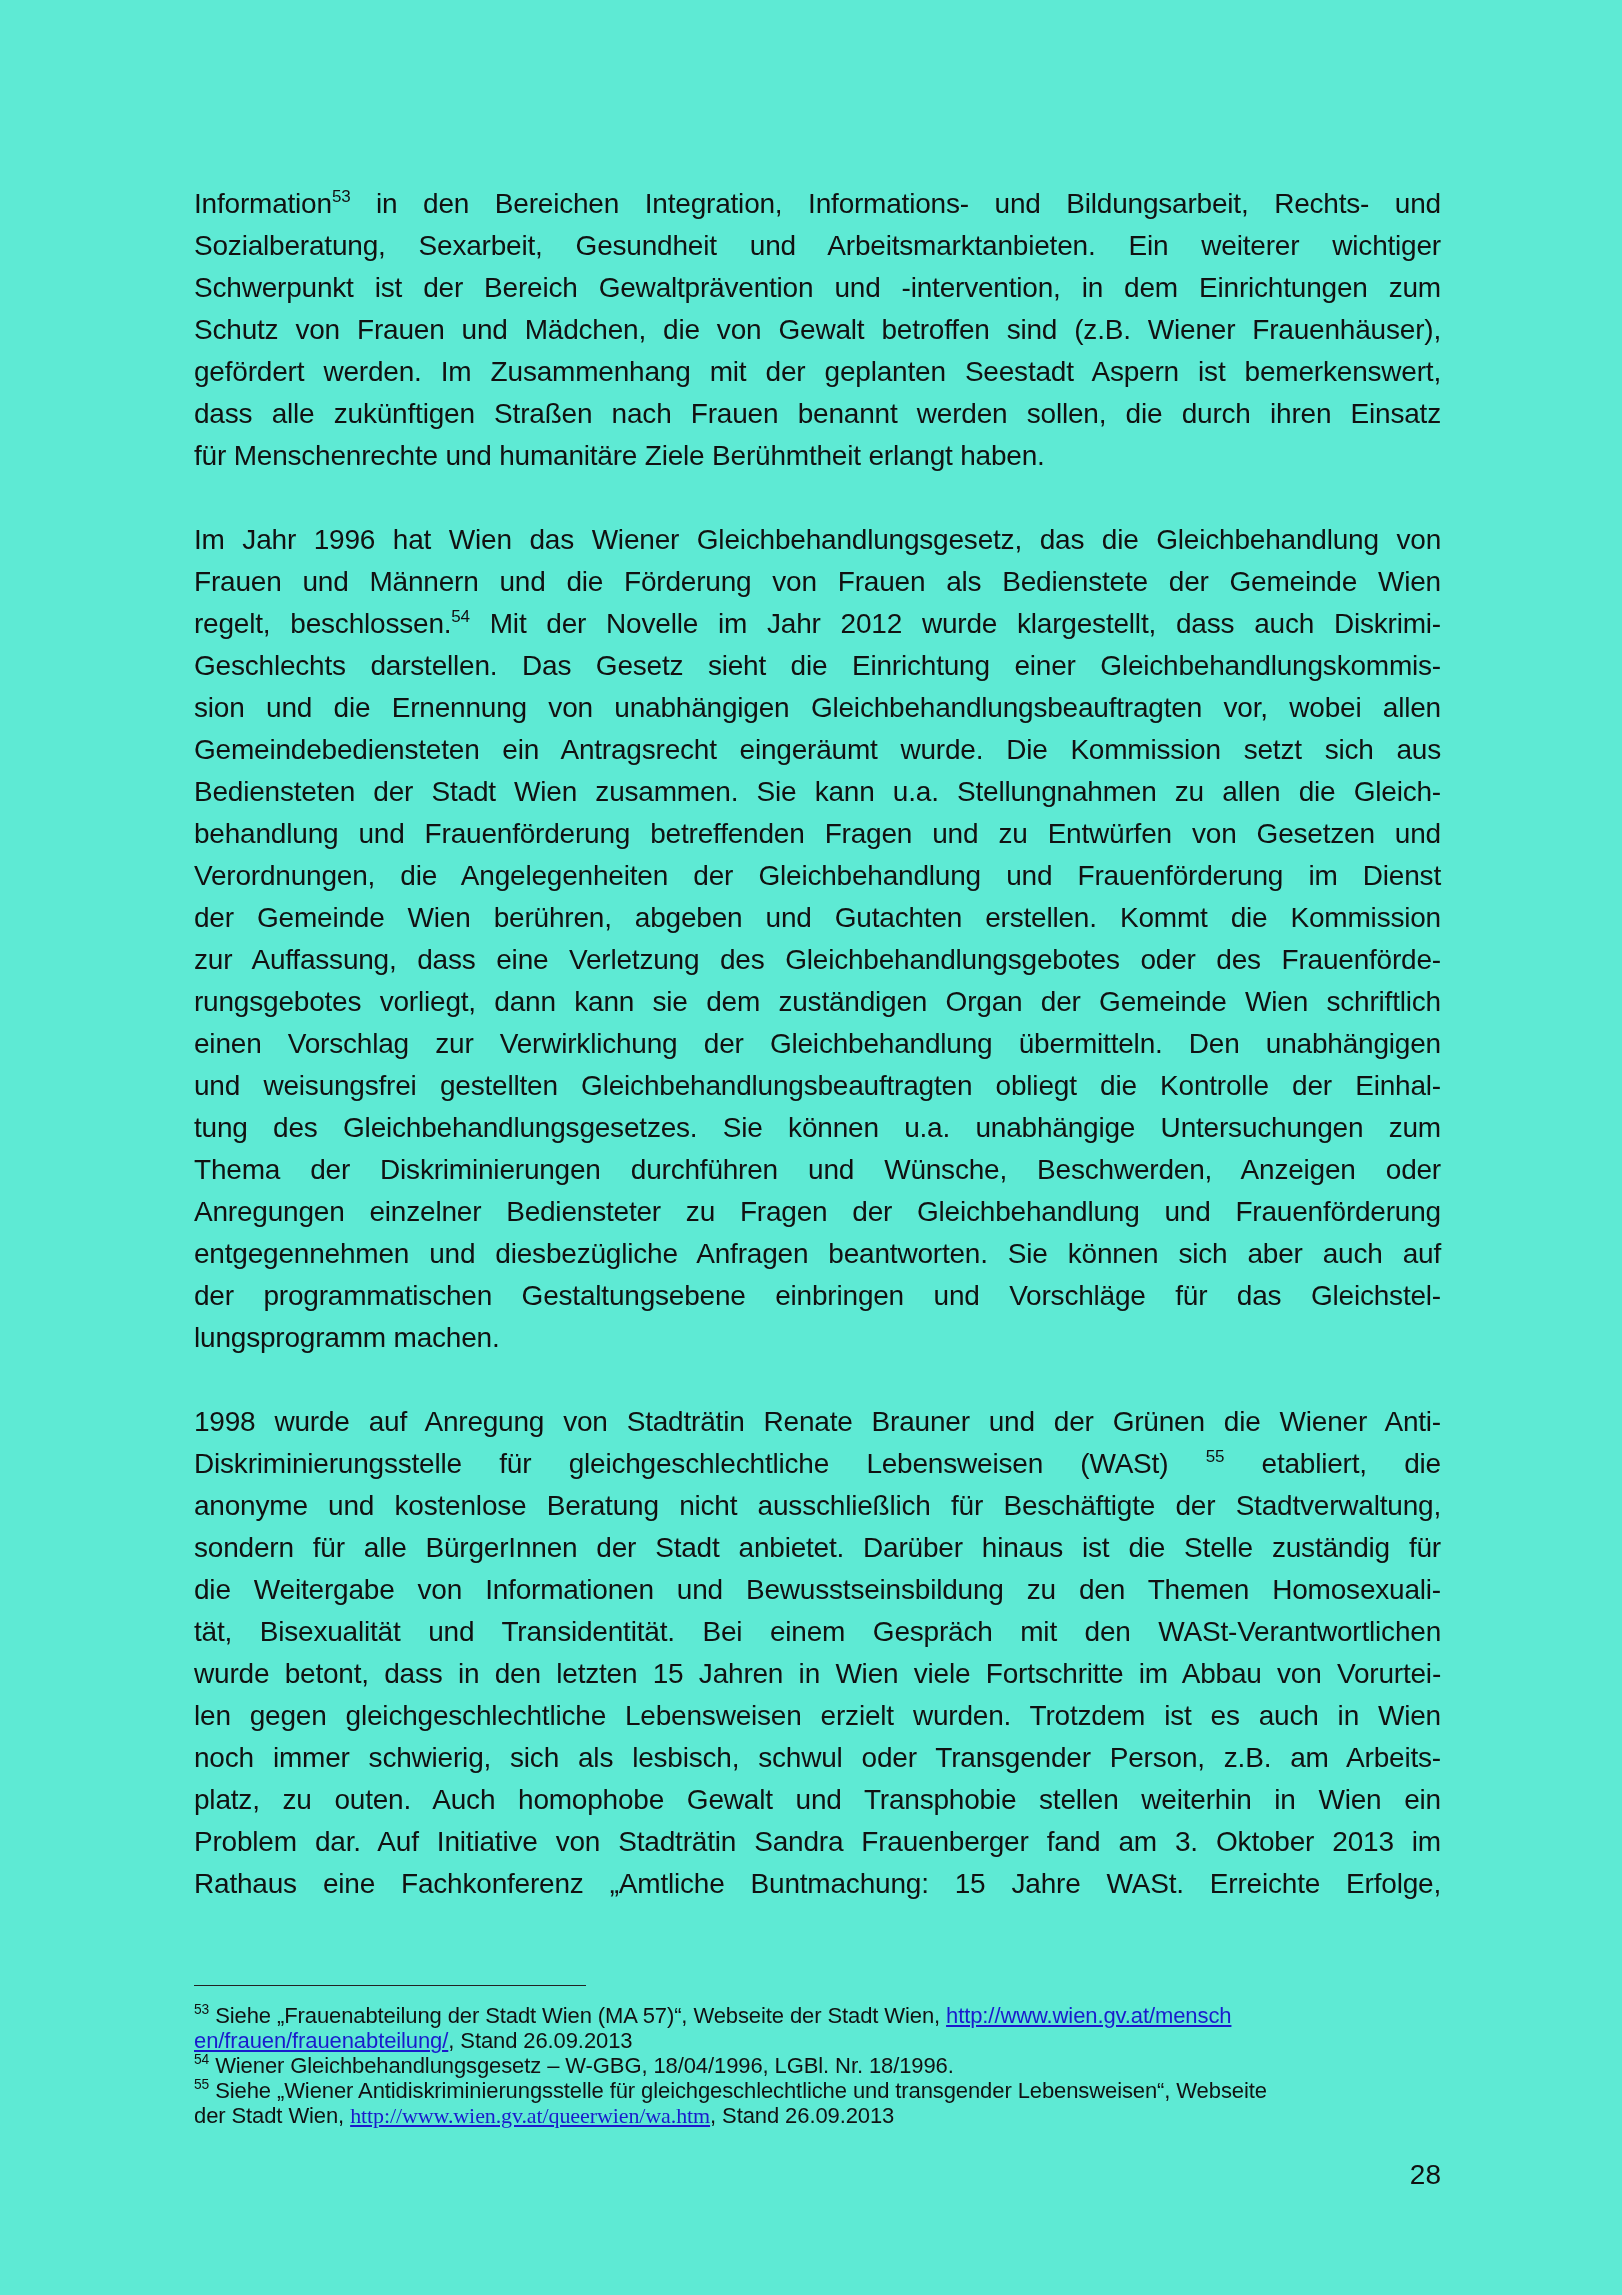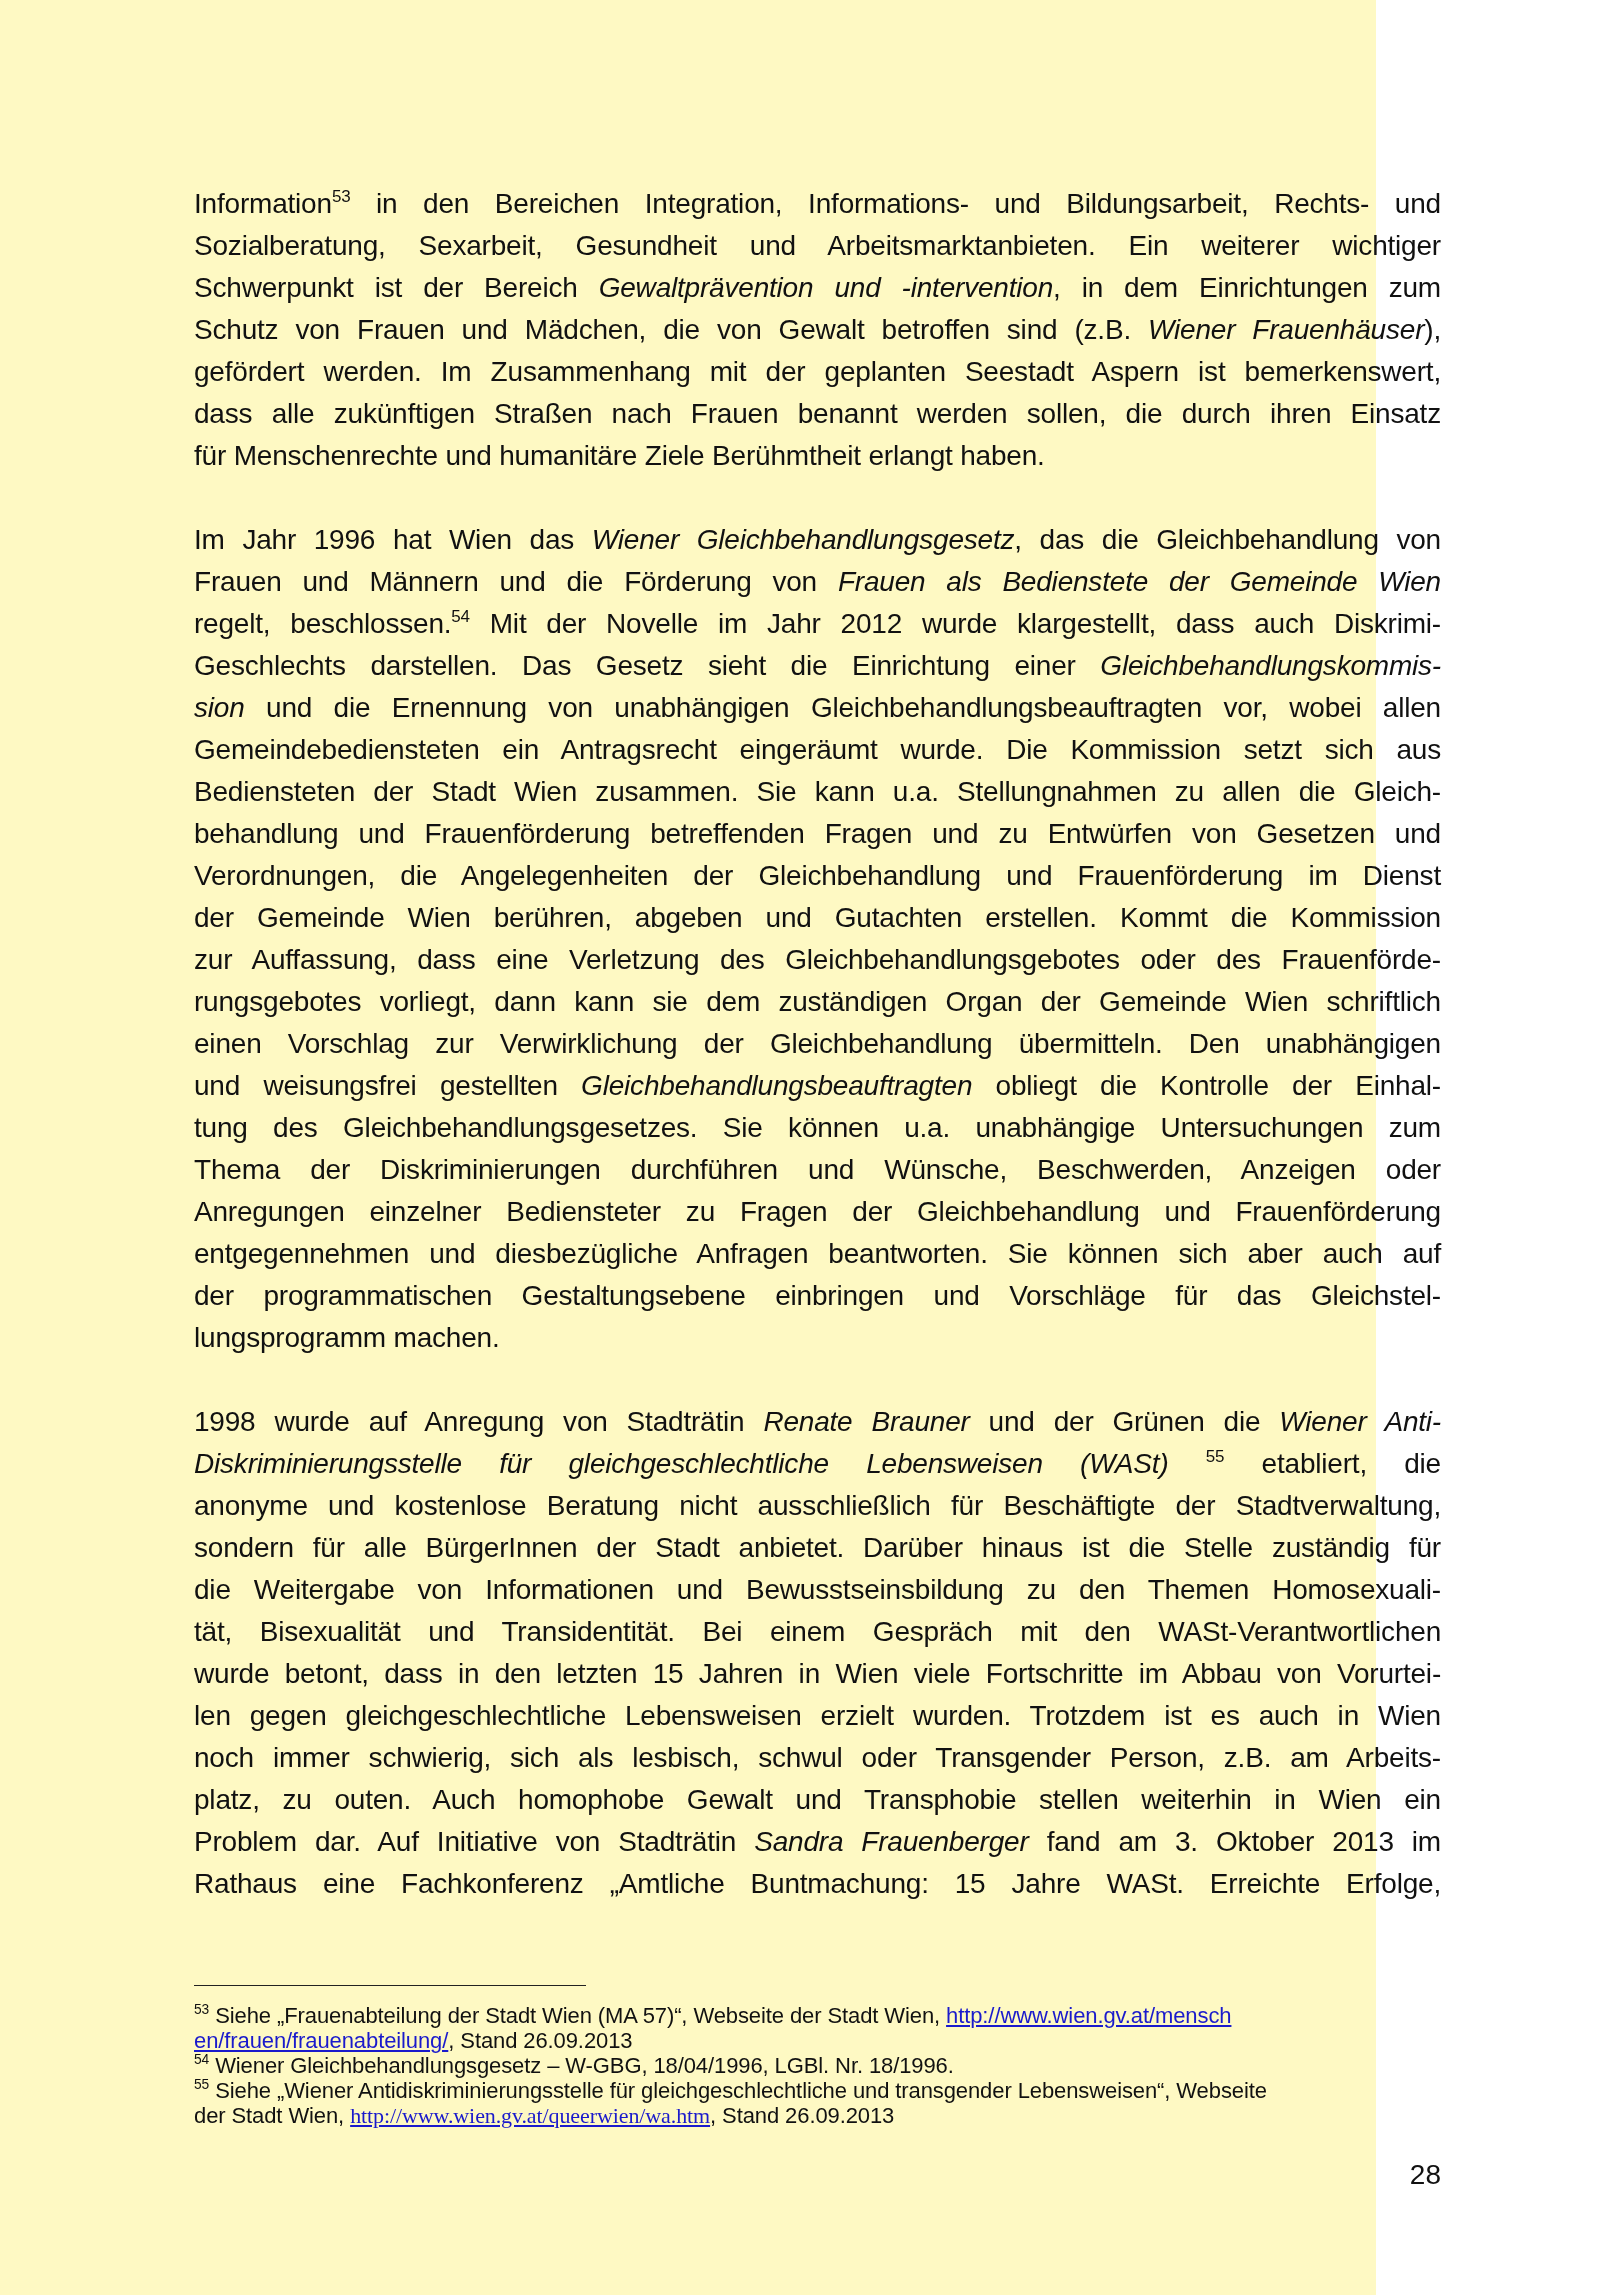--- a/index.html
+++ b/index.html
@@ -1,25 +1,25 @@
 <!DOCTYPE html>
 <html style="font-size:13px"><head>
 <meta charset="utf-8">
 <style>
   html, body { margin: 0; padding: 0; background: #ffffff; }
   body { width: 1622px; height: 2295px; position: relative; overflow: hidden;
          font-family: "Liberation Sans", sans-serif; color: #111111; }
-  .page { position: absolute; left: 0; top: 0; width: 1376px; height: 2295px; background: #fef9c3; }
+  .page { position: absolute; left: 0; top: 0; width: 1622px; height: 2295px; background: #5eead4; }
   .body-text { position: absolute; left: 194px; width: 1247px; top: 183px; }
   .para { margin: 0 0 42px 0; }
   .line { display: block; font-size: 28px; line-height: 42px; height: 42px;
           text-align: justify; text-align-last: justify; white-space: nowrap; overflow: visible;
           letter-spacing: -0.2px; }
   .line.last { text-align-last: left; }
-  .it { font-style: italic; }
+  .it { }
   sup.fn { font-size: 17px; vertical-align: 0; position: relative; top: -11.4px; line-height: 0; }
   .fn-rule { position: absolute; left: 194px; top: 1985px; width: 392px; height: 0;
              border-top: 1.6px solid #222; }
   .footnotes { position: absolute; left: 194px; top: 2003px; width: 1247px; }
   .fn-line { display: block; font-size: 22px; line-height: 25px; white-space: nowrap; letter-spacing: -0.1px; }
   .fn-line sup { font-size: 13.8px; position: relative; top: -9px; vertical-align: 0; line-height: 0; }
   a.link { color: #1a1acc; text-decoration: underline; }
   .page-number { position: absolute; left: 1379px; top: 2159px; width: 62px; text-align: right;
                  font-size: 28px; line-height: 32px; }
 </style>

